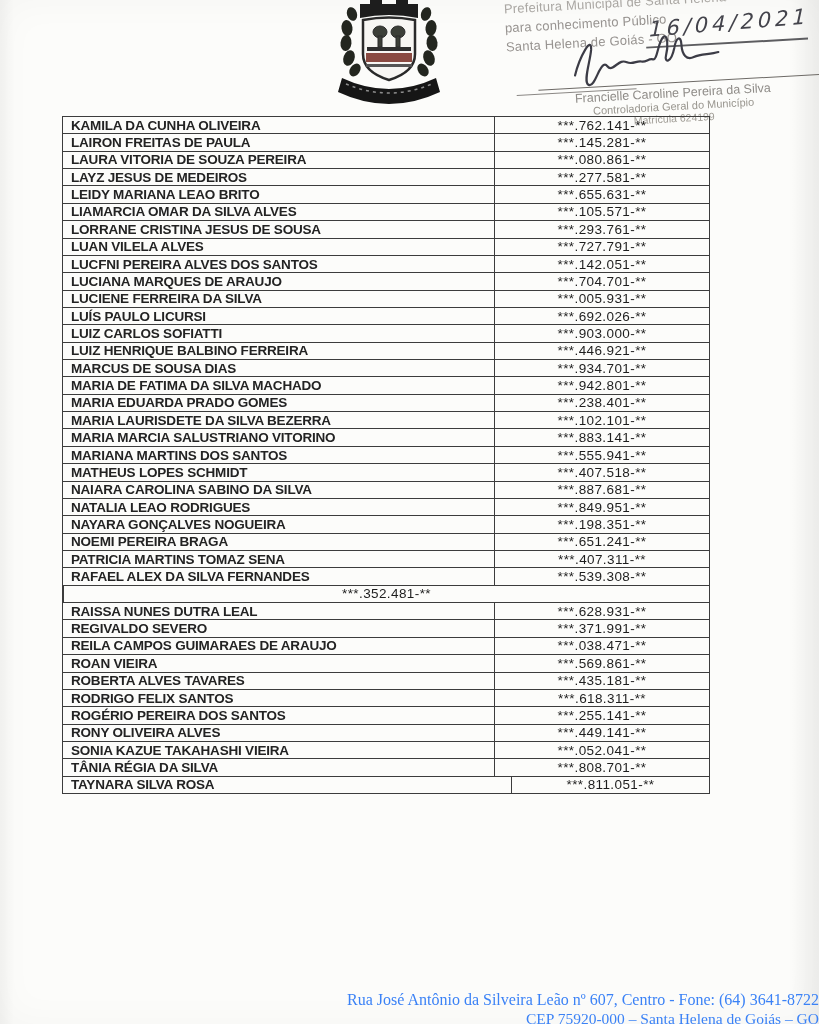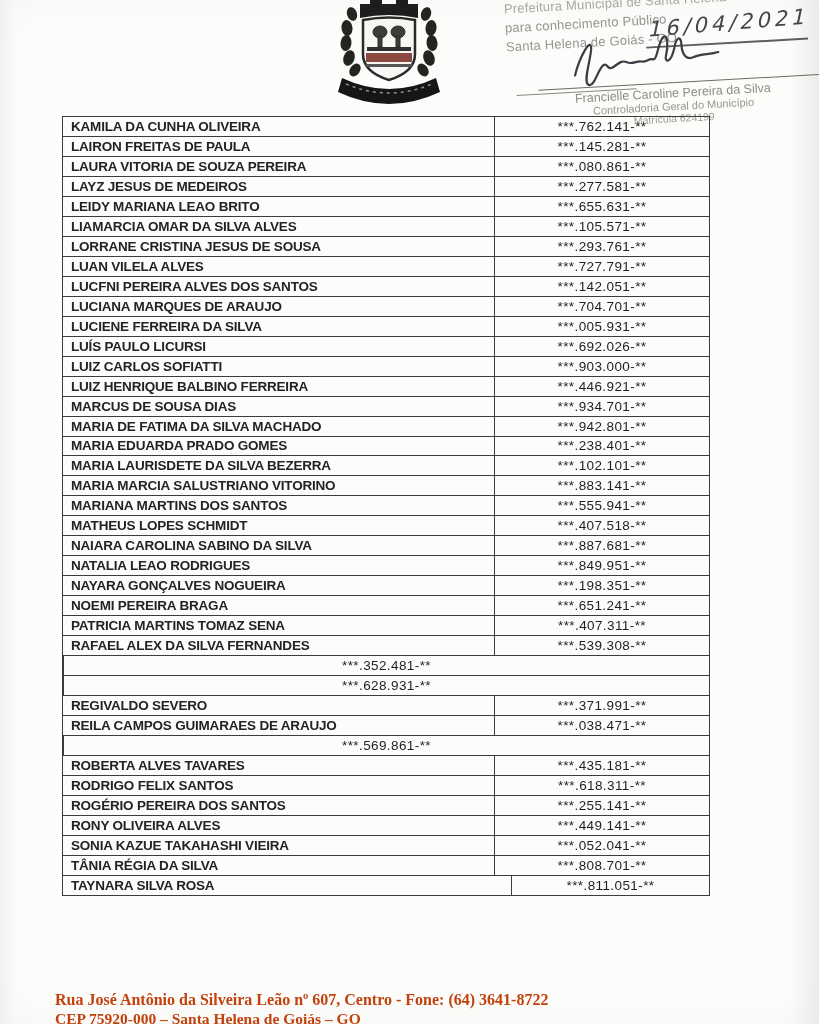--- a/index.html
+++ b/index.html
@@ -31,33 +31,33 @@
     color:#44444c;letter-spacing:4px;transform:rotate(-1.5deg) skewX(-6deg);white-space:nowrap;}
   .signature-svg{position:absolute;left:42px;top:36px;}
   .sig-line{position:absolute;left:36px;top:92px;width:282px;border-top:1.8px solid #6d6a66;}
   .sig-line2{position:absolute;left:14px;top:96px;width:120px;border-top:1.5px solid #8a8784;}
   .signer{position:absolute;left:20px;width:300px;text-align:center;white-space:nowrap;}
   .signer-name{top:96px;font-size:12.5px;color:#8f8c88;}
   .signer-title{top:110px;font-size:11px;color:#99968f;}
   .signer-matricula{top:122px;font-size:10.5px;color:#a09d96;}
 
   
-  .doc-table{position:absolute;left:62px;top:116px;width:648px;height:780px;
+  .doc-table{position:absolute;left:62px;top:116px;width:648px;height:678px;
     border:1.6px solid #3c3c3c;display:flex;flex-direction:column;box-sizing:border-box;}
   .t-row{flex:1;display:flex;border-bottom:1.5px solid #3c3c3c;min-height:0;}
   .t-row:last-child{border-bottom:none;gap:17px;}
   .cell{display:flex;align-items:center;box-sizing:border-box;overflow:hidden;}
   .cell.name{width:431px;padding-left:8px;
     font-size:13.5px;font-weight:700;letter-spacing:-0.2px;color:#232323;}
   .cell.cpf{flex:1;justify-content:center;border-left:1.6px solid #3c3c3c;
     font-size:13.5px;font-weight:400;letter-spacing:0.4px;color:#1e1e1e;}
 
   
-  .footer{position:absolute;left:55px;right:0;text-align:left;
-    font-family:"Liberation Serif",serif;font-weight:700;color:#c2410c;}
+  .footer{position:absolute;left:55px;right:0;text-align:right;
+    font-family:"Liberation Serif",serif;font-weight:400;color:#3b82f6;}
   .footer-line{white-space:nowrap;}
   .f1{position:absolute;left:55px;right:0;top:991px;font-size:16px;}
   .f2{position:absolute;left:55px;right:0;top:1010px;font-size:15.5px;}
 </style>
 </head>
 <body>
 
 <div class="page">
 
   <div class="scan-shadow"></div>
@@ -257,34 +257,36 @@
     <div class="t-row">
       <div class="cell name">RAFAEL ALEX DA SILVA FERNANDES</div>
       <div class="cell cpf">***.539.308-**</div>
     </div>
   
     <div class="t-row">
       <div class="cell cpf">***.352.481-**</div>
     </div>
   
     <div class="t-row">
+      <div class="cell name">RAISSA NUNES DUTRA LEAL</div>
       <div class="cell cpf">***.628.931-**</div>
     </div>
   
     <div class="t-row">
       <div class="cell name">REGIVALDO SEVERO</div>
       <div class="cell cpf">***.371.991-**</div>
     </div>
   
     <div class="t-row">
       <div class="cell name">REILA CAMPOS GUIMARAES DE ARAUJO</div>
       <div class="cell cpf">***.038.471-**</div>
     </div>
   
     <div class="t-row">
+      <div class="cell name">ROAN VIEIRA</div>
       <div class="cell cpf">***.569.861-**</div>
     </div>
   
     <div class="t-row">
       <div class="cell name">ROBERTA ALVES TAVARES</div>
       <div class="cell cpf">***.435.181-**</div>
     </div>
   
     <div class="t-row">
       <div class="cell name">RODRIGO FELIX SANTOS</div>

